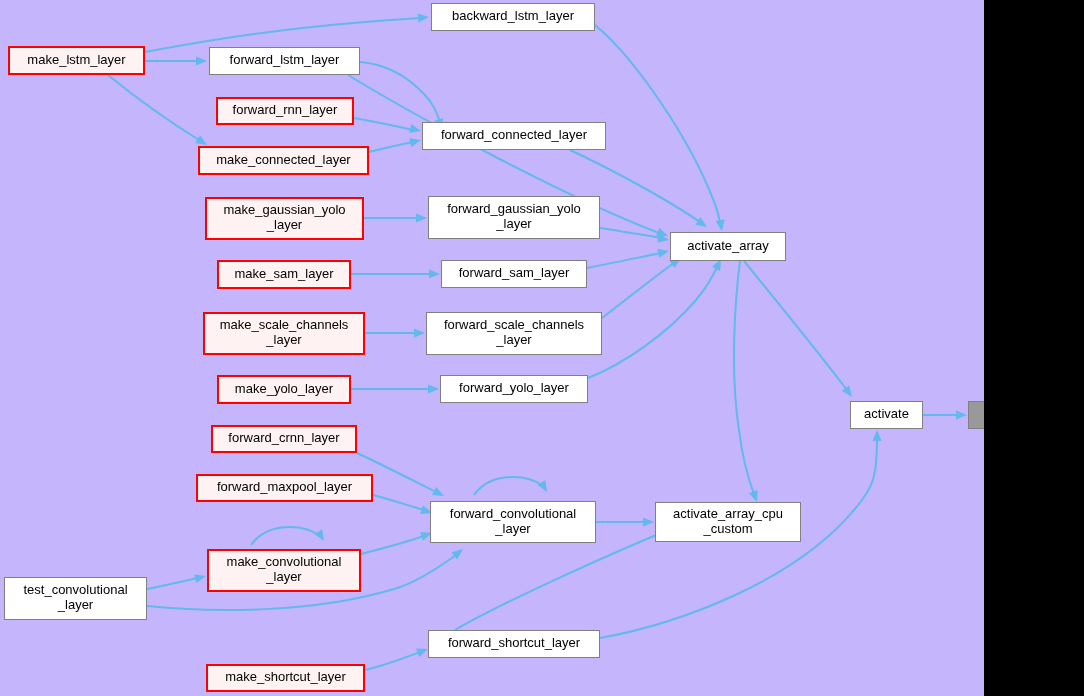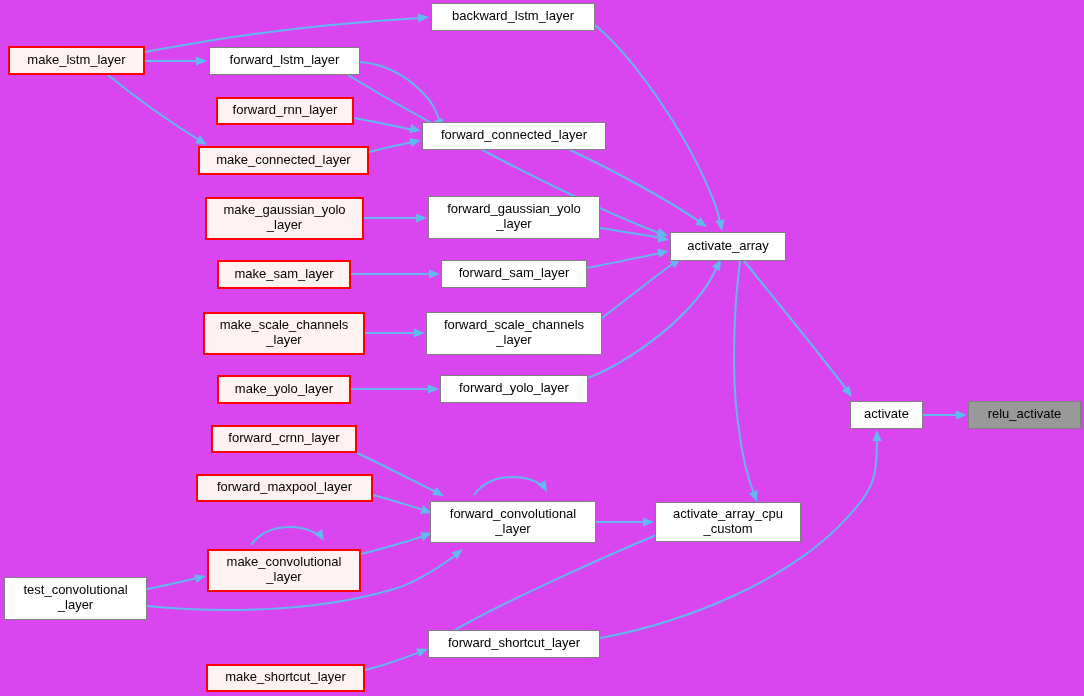--- a/index.html
+++ b/index.html
@@ -2,23 +2,23 @@
 <html><head>
 <meta charset="utf-8">
 <style>
   html, body {
     margin: 0;
     padding: 0;
     background: #000000;
   }
   #graph-root {
     position: relative;
-    width: 1084px;
+    width: 984px;
     height: 696px;
-    background: #d946ef;
+    background: #c4b5fd;
     font-family: "Liberation Sans", sans-serif;
     overflow: hidden;
   }
   svg#callgraph {
     position: absolute;
     left: 0;
     top: 0;
     width: 1084px;
     height: 696px;
     display: block;

